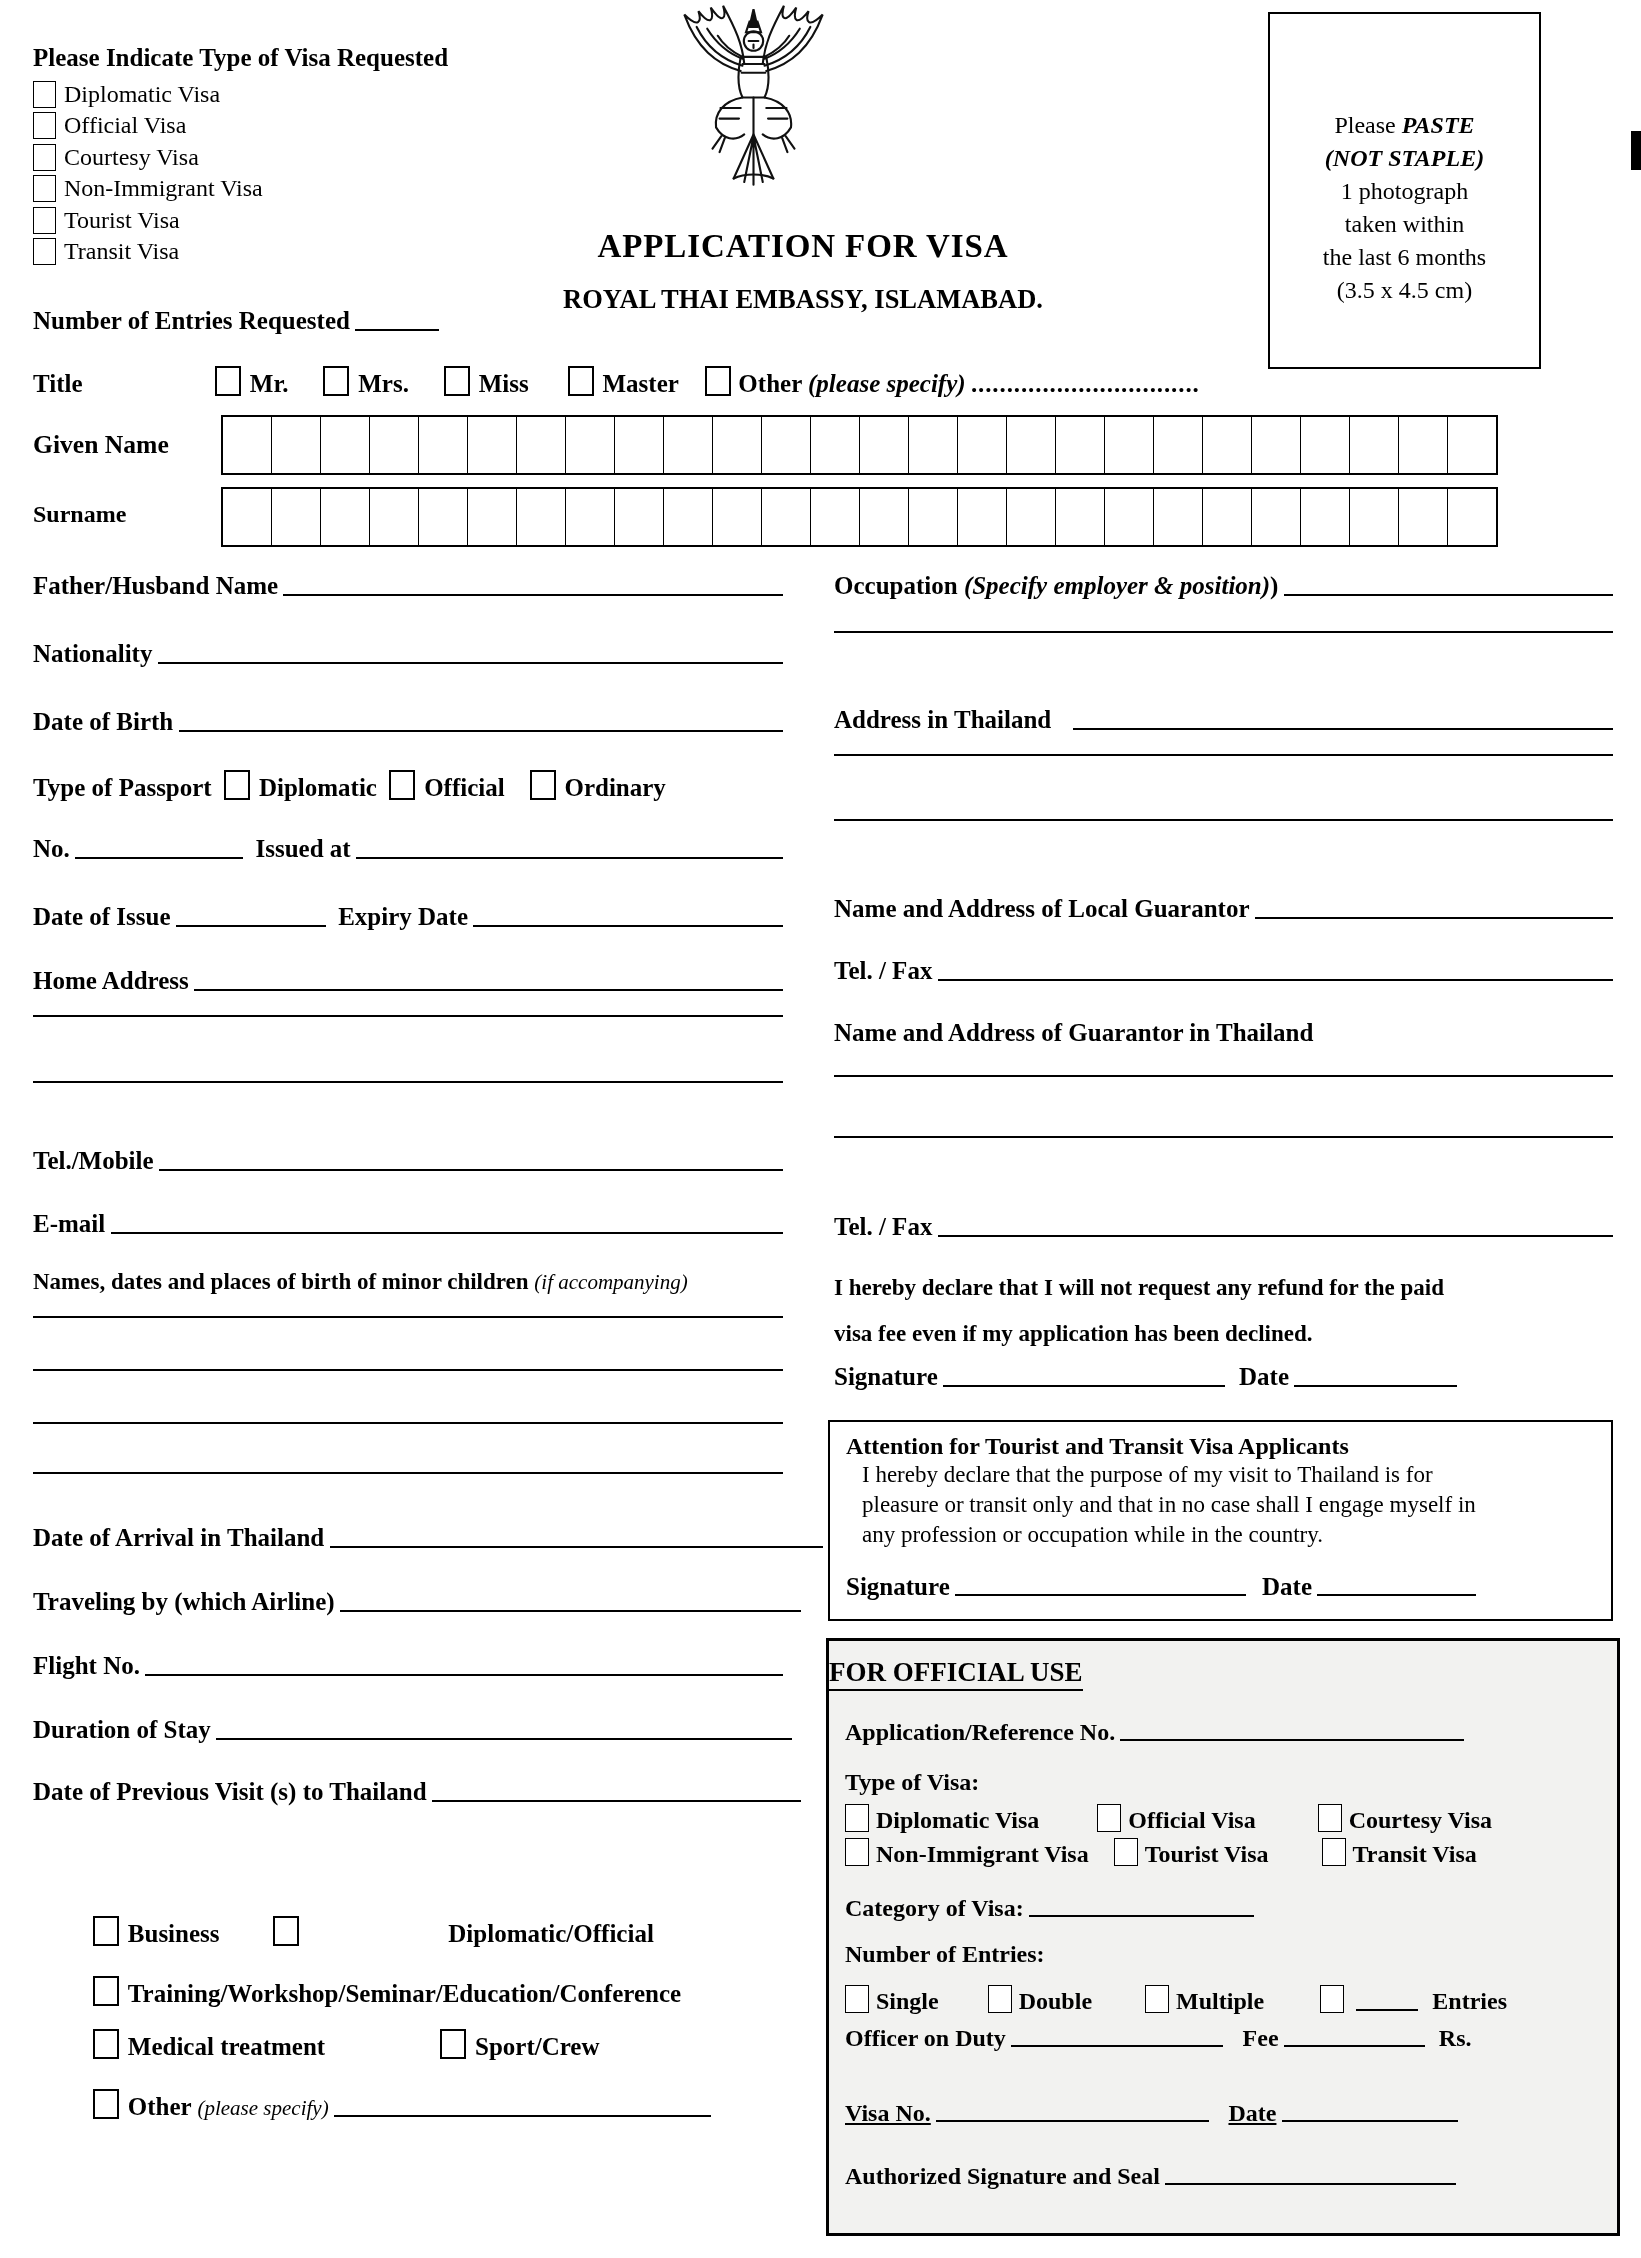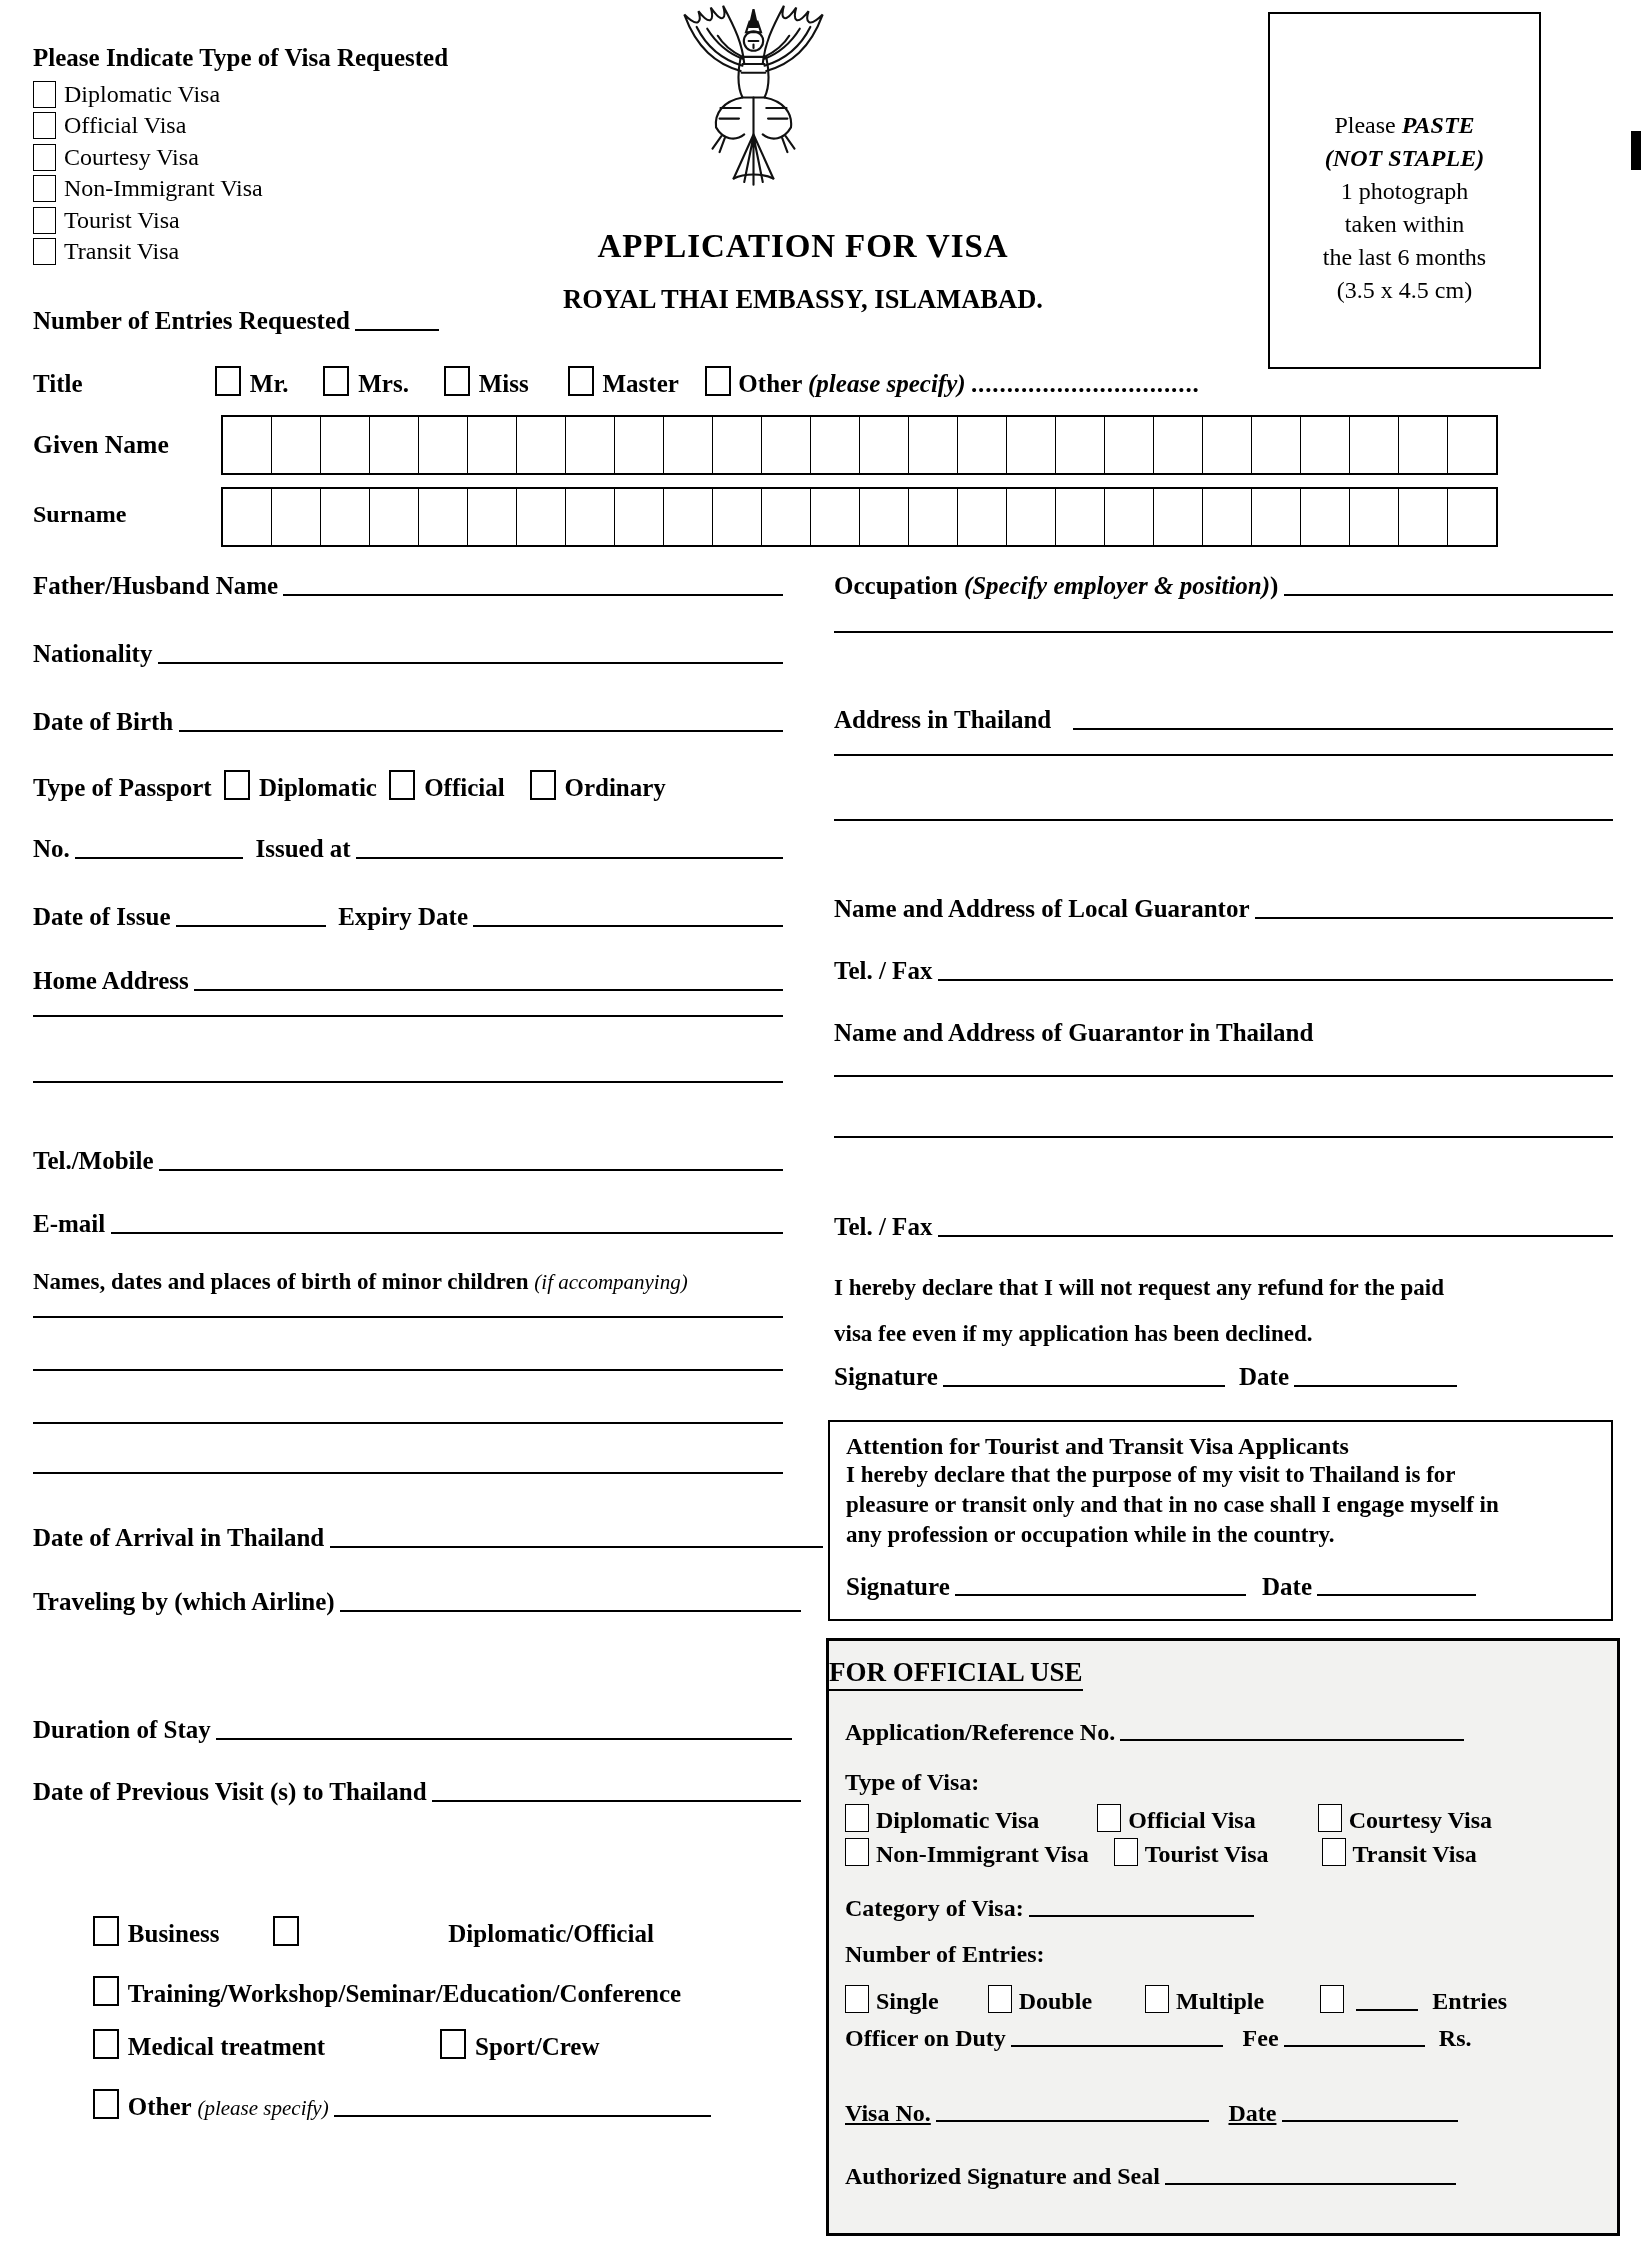--- a/index.html
+++ b/index.html
@@ -24,21 +24,21 @@
              text-align:center;font-size:24px;line-height:33px;}
   #photo-box .inner{margin-top:95px;}
   
   .grid{position:absolute;left:221px;display:flex;border:2.6px solid #000;background:#fff;}
   .cell{width:48px;height:56px;border-right:1.8px solid #000;}
   .cell:last-child{border-right:none;}
   
   #attention-box{position:absolute;left:828px;top:1420px;width:785px;height:201px;border:2.6px solid #000;
                  box-sizing:border-box;padding:10.6px 16px 0 16px;}
   #attention-box .atitle{font-weight:700;font-size:24px;}
-  #attention-box .abody{font-weight:700;font-size:23px;line-height:30px;}
+  #attention-box .abody{font-weight:400;font-size:23px;line-height:30px;margin-left:16px;}
   #attention-box .sigrow{display:flex;align-items:flex-end;margin-top:23px;}
   
   #official-box{position:absolute;left:826px;top:1638px;width:794px;height:598px;border:3.5px solid #000;
                 box-sizing:border-box;background:#f2f2f0;}
   #official-box .orow{position:absolute;display:flex;align-items:flex-end;}
   #official-box .lbl{font-size:24px;}
   #ofu-title{position:absolute;top:16px;left:0;width:100%;text-align:left;}
   #ofu-title span{font-weight:700;font-size:27px;border-bottom:2.6px solid #000;padding-bottom:1.8px;}
   .mark{position:absolute;background:#000;}
   svg.emblem{position:absolute;left:672px;top:1.8px;}
@@ -281,20 +281,24 @@
     <span class="ln" style="margin-left:0;"></span>
   </div>
   <div class="row" style="left:33px;top:1524px;width:790px;">
     <span class="lbl">Date of Arrival in Thailand</span>
     <span class="ln"></span>
   </div>
   <div class="row" style="left:33px;top:1588px;width:768px;">
     <span class="lbl">Traveling by (which Airline) </span>
     <span class="ln"></span>
   </div>
+  <div class="row" style="left:33px;top:1652px;width:750px;">
+    <span class="lbl">Flight No.</span>
+    <span class="ln"></span>
+  </div>
   <div class="row" style="left:33px;top:1716px;width:759px;">
     <span class="lbl">Duration of Stay</span>
     <span class="ln"></span>
   </div>
   <div class="row" style="left:33px;top:1778px;width:768px;">
     <span class="lbl">Date of Previous Visit (s) to Thailand</span>
     <span class="ln"></span>
   </div>
 
   <div class="row" style="left:93px;top:1916px;width:697px;">

